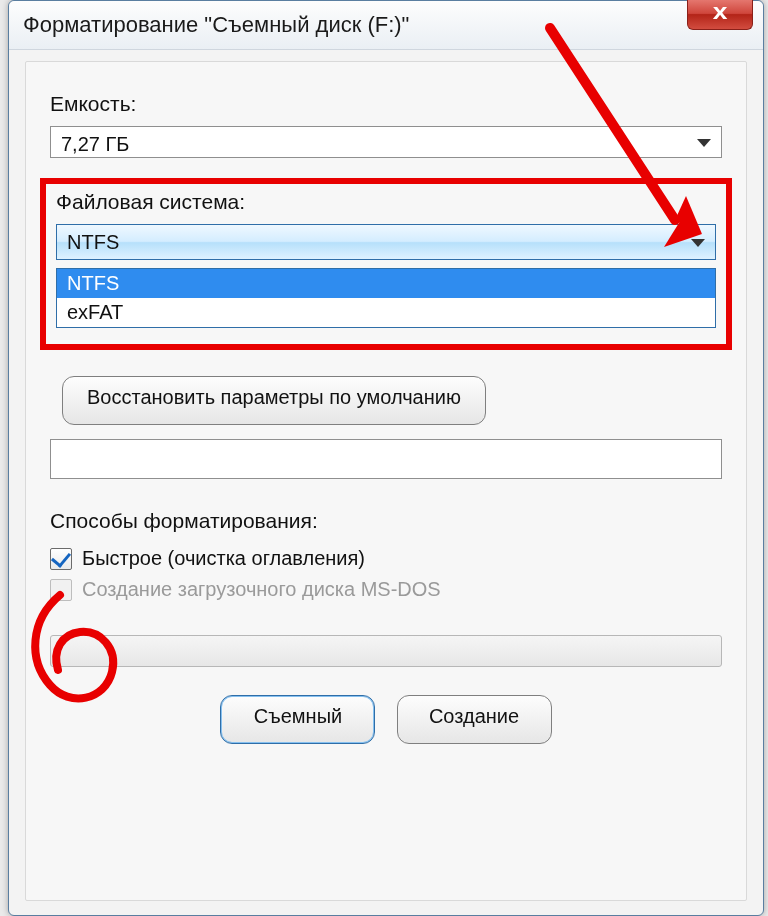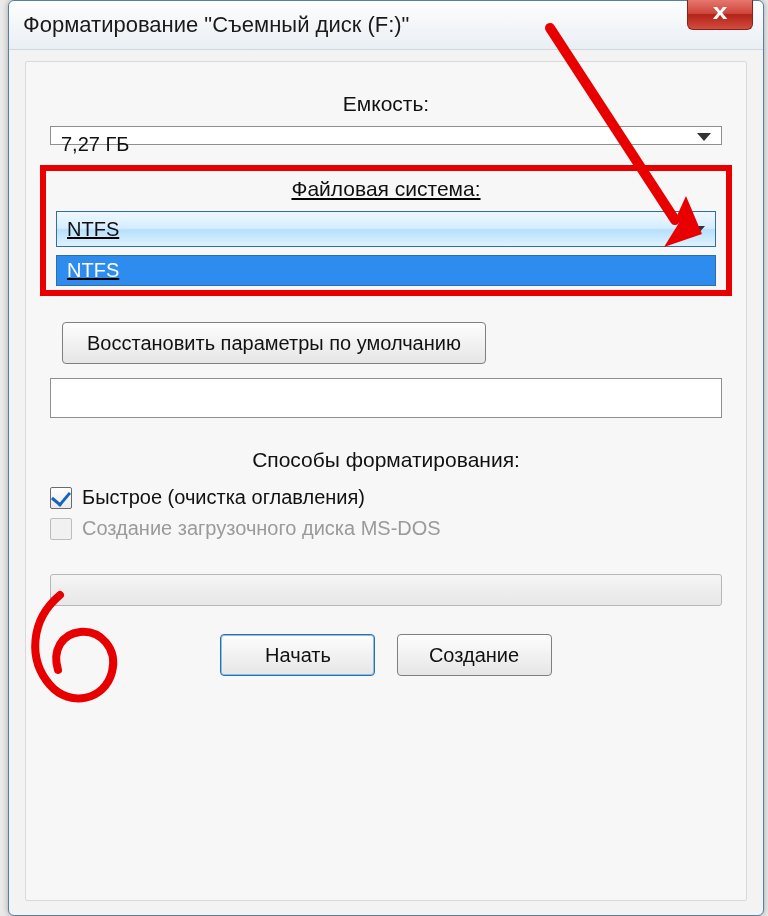--- a/index.html
+++ b/index.html
@@ -61,24 +61,23 @@
     background: #f7f7f7;
     border: 1px solid #d9d9d9;
     border-radius: 2px;
     padding: 24px 24px 20px 24px;
     box-sizing: border-box;
   }
   .label {
     font-size: 21px;
     color: #111;
     margin: 6px 0 10px 0;
-    text-align: center;
   }
   .select {
-    height: 19px;
+    height: 32px;
     border: 1px solid #8f8f8f;
     background: #fff;
     padding: 0 30px 0 10px;
     line-height: 34px;
     font-size: 20px;
     color: #111;
     position: relative;
     box-sizing: border-box;
   }
   .select .caret,
@@ -87,25 +86,24 @@
     right: 10px;
     top: 50%;
     margin-top: -3px;
     border-left: 7px solid transparent;
     border-right: 7px solid transparent;
     border-top: 8px solid #333;
   }
   .highlight-box {
     position: relative;
     margin: 20px -10px 6px -10px;
-    padding: 6px 10px 4px 10px;
+    padding: 6px 10px 16px 10px;
     border: 6px solid #e80000;
     background: #f7f7f7;
     box-sizing: border-box;
-    text-decoration: underline;
   }
   .fs-select {
     height: 36px;
     border: 1px solid #2f6ea8;
     padding: 0 30px 0 10px;
     line-height: 34px;
     font-size: 20px;
     color: #111;
     position: relative;
     box-sizing: border-box;
@@ -122,24 +120,24 @@
     padding: 3px 10px;
     background: #fff;
     color: #111;
   }
   .listbox .opt.sel {
     background: #2f8cef;
     color: #fff;
   }
   .btn {
     display: inline-block;
-    height: 42px;
+    height: 49px;
     border: 1px solid #7f7f7f;
     background: linear-gradient(to bottom, #fdfdfd, #e6e6e6);
-    border-radius: 4px;
+    border-radius: 12px;
     font-size: 20px;
     color: #111;
     padding: 0 24px;
     line-height: 40px;
     box-sizing: border-box;
   }
   .btn-default {
     border-color: #2f6ea8;
     box-shadow: 0 0 0 1px #86c0ef inset;
   }
@@ -226,20 +224,21 @@
     </div>
 
     <div class="highlight-box">
       <div class="label" style="margin-top:0">Файловая система:</div>
       <div class="fs-select">
         <span>NTFS</span>
         <span class="caret"></span>
       </div>
       <div class="listbox">
         <div class="opt sel">NTFS</div>
+        <div class="opt">exFAT</div>
       </div>
     </div>
 
     <div class="restore-wrap">
       <div class="btn" style="margin-left:12px">Восстановить параметры по умолчанию</div>
     </div>
 
     <input class="textbox" value="" style="">
 
     <div class="format-opts">
@@ -252,21 +251,21 @@
 
       <div class="checkrow disabled">
         <div class="cb disabled"></div>
         <span>Создание загрузочного диска MS-DOS</span>
       </div>
     </div>
 
     <div class="progress"></div>
 
     <div class="btn-row">
-      <div class="btn btn-default">Начать</div>
+      <div class="btn btn-default">Съемный</div>
       <div class="btn">Создание</div>
     </div>
   </div>
 </div>
 
 <svg class="arrow-svg" viewBox="0 0 768 916">
   <defs></defs>
   <line x1="550" y1="28" x2="675" y2="220" stroke="#e80000" stroke-width="10" stroke-linecap="round"></line>
   <polygon points="675,220 702,234 686,196" fill="#e80000"></polygon>
   <polygon points="702,234 664,247 682,218" fill="#e80000"></polygon>

